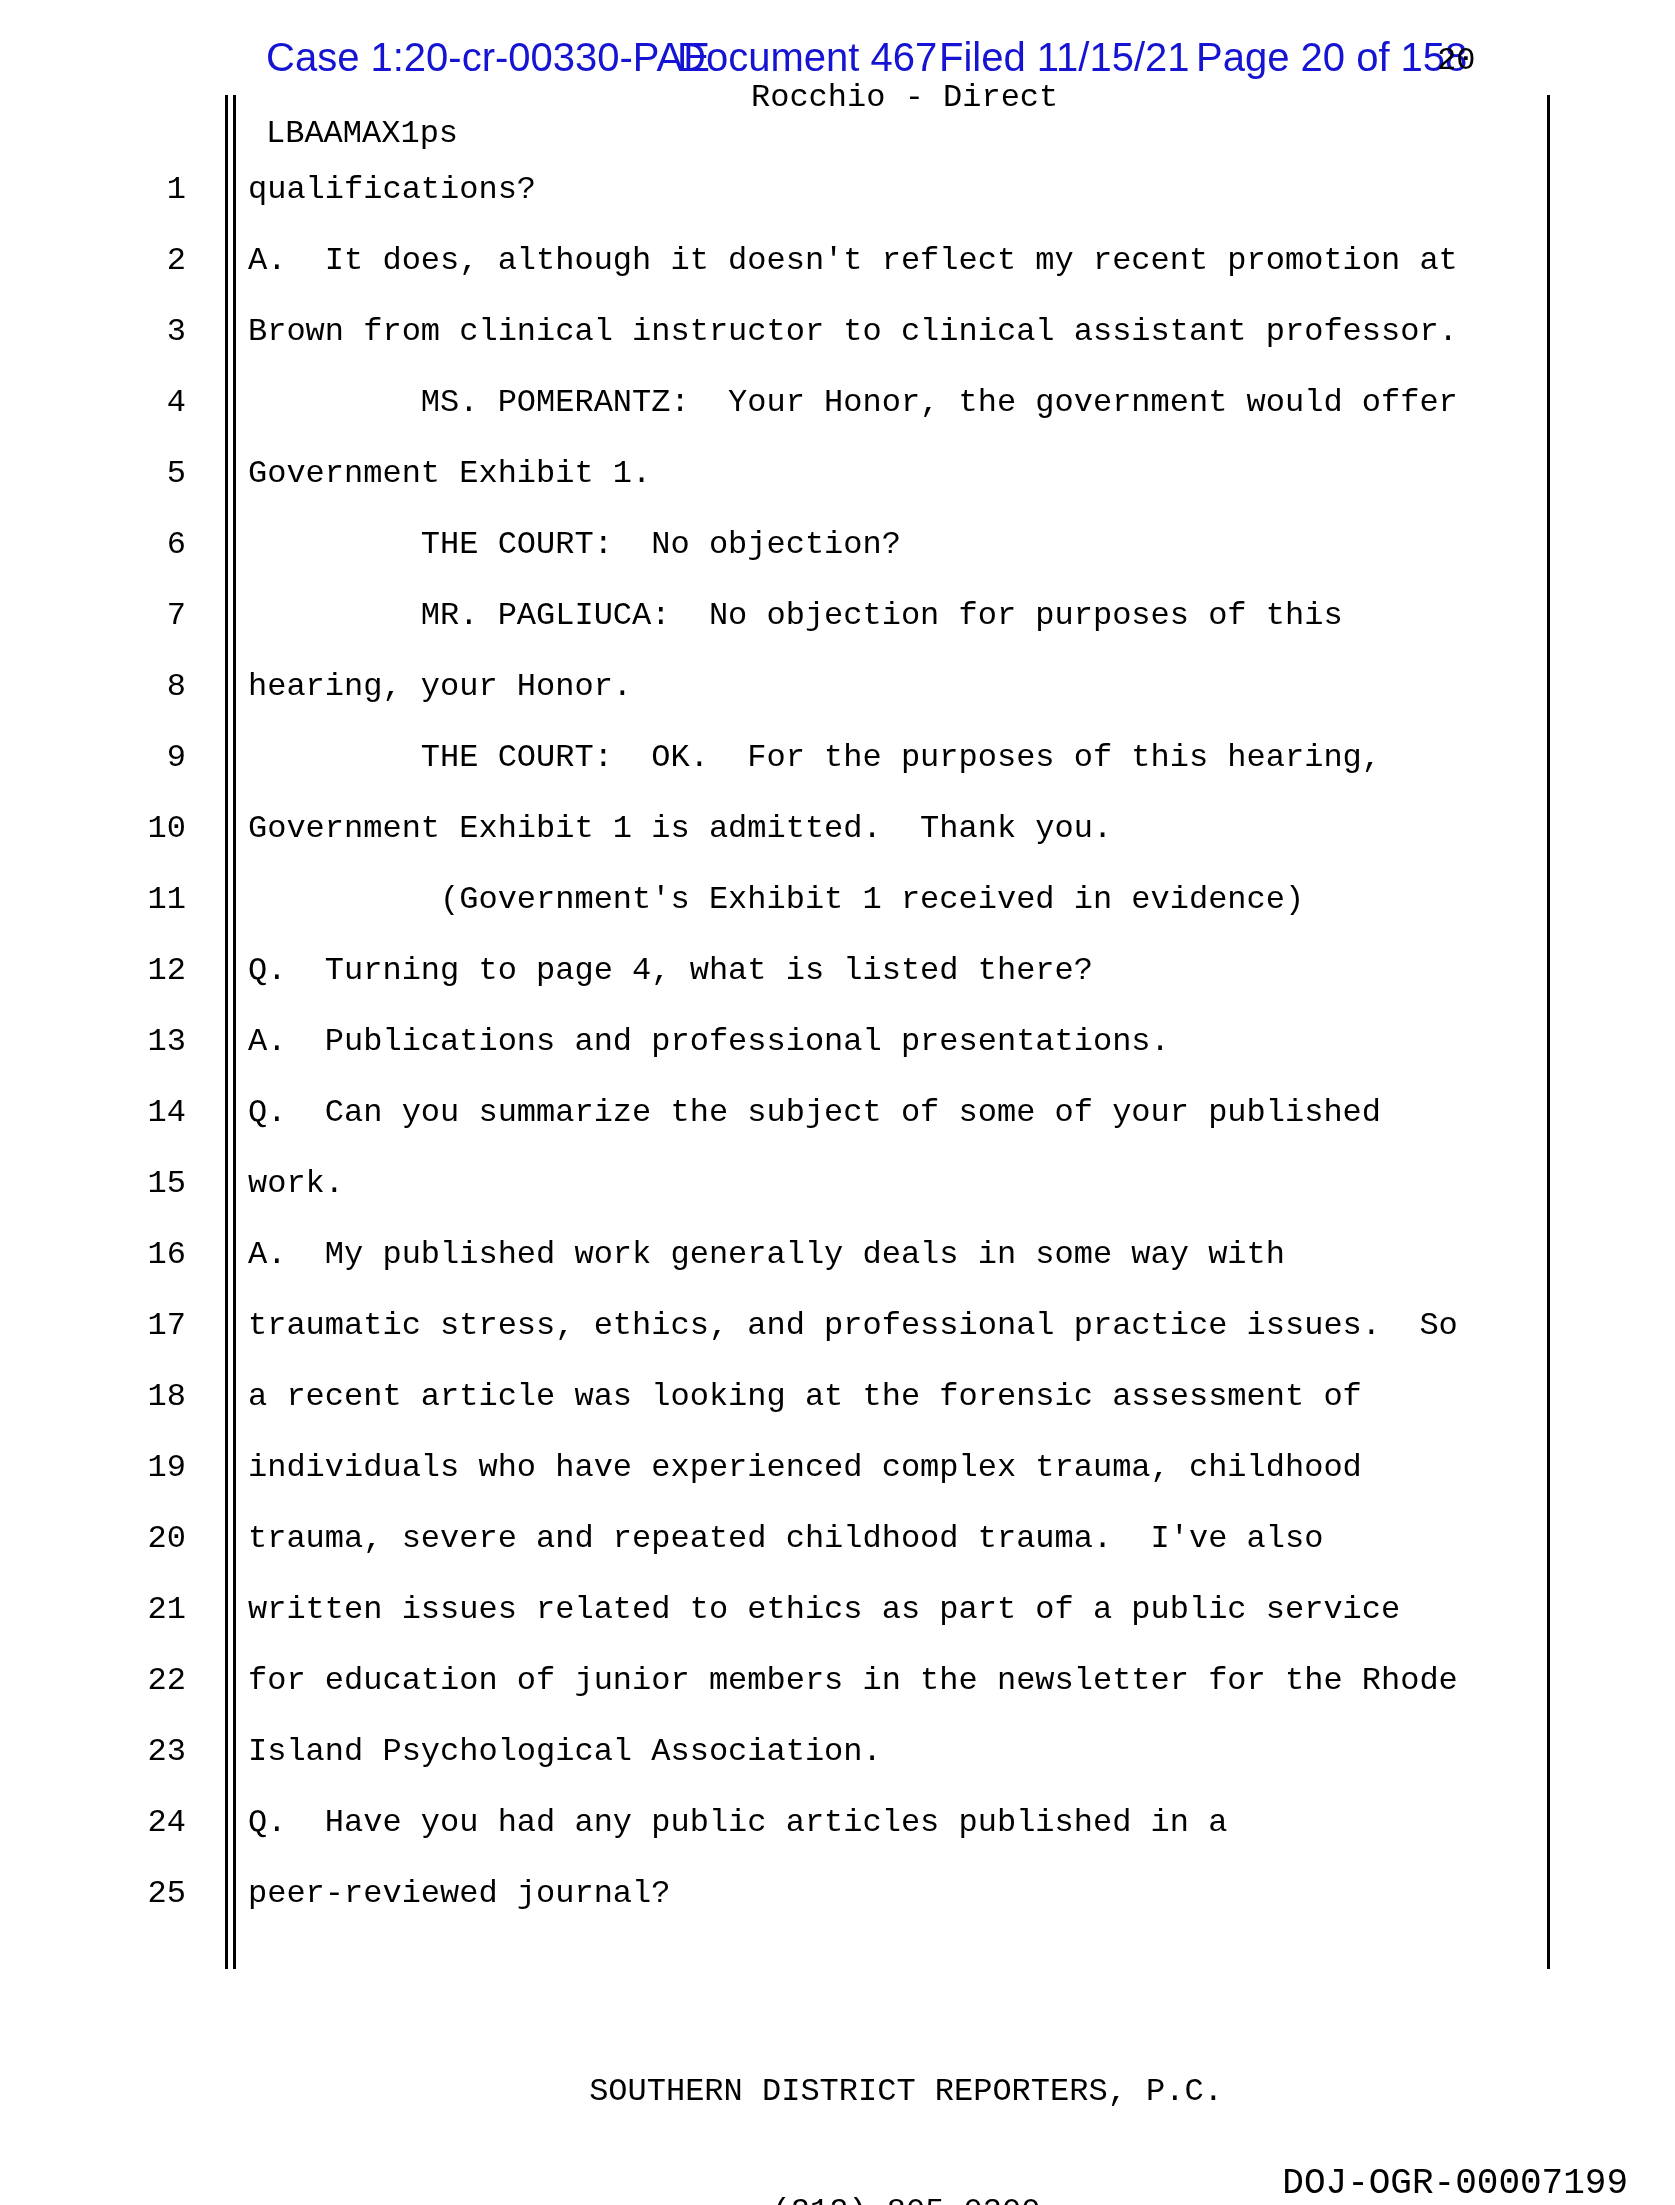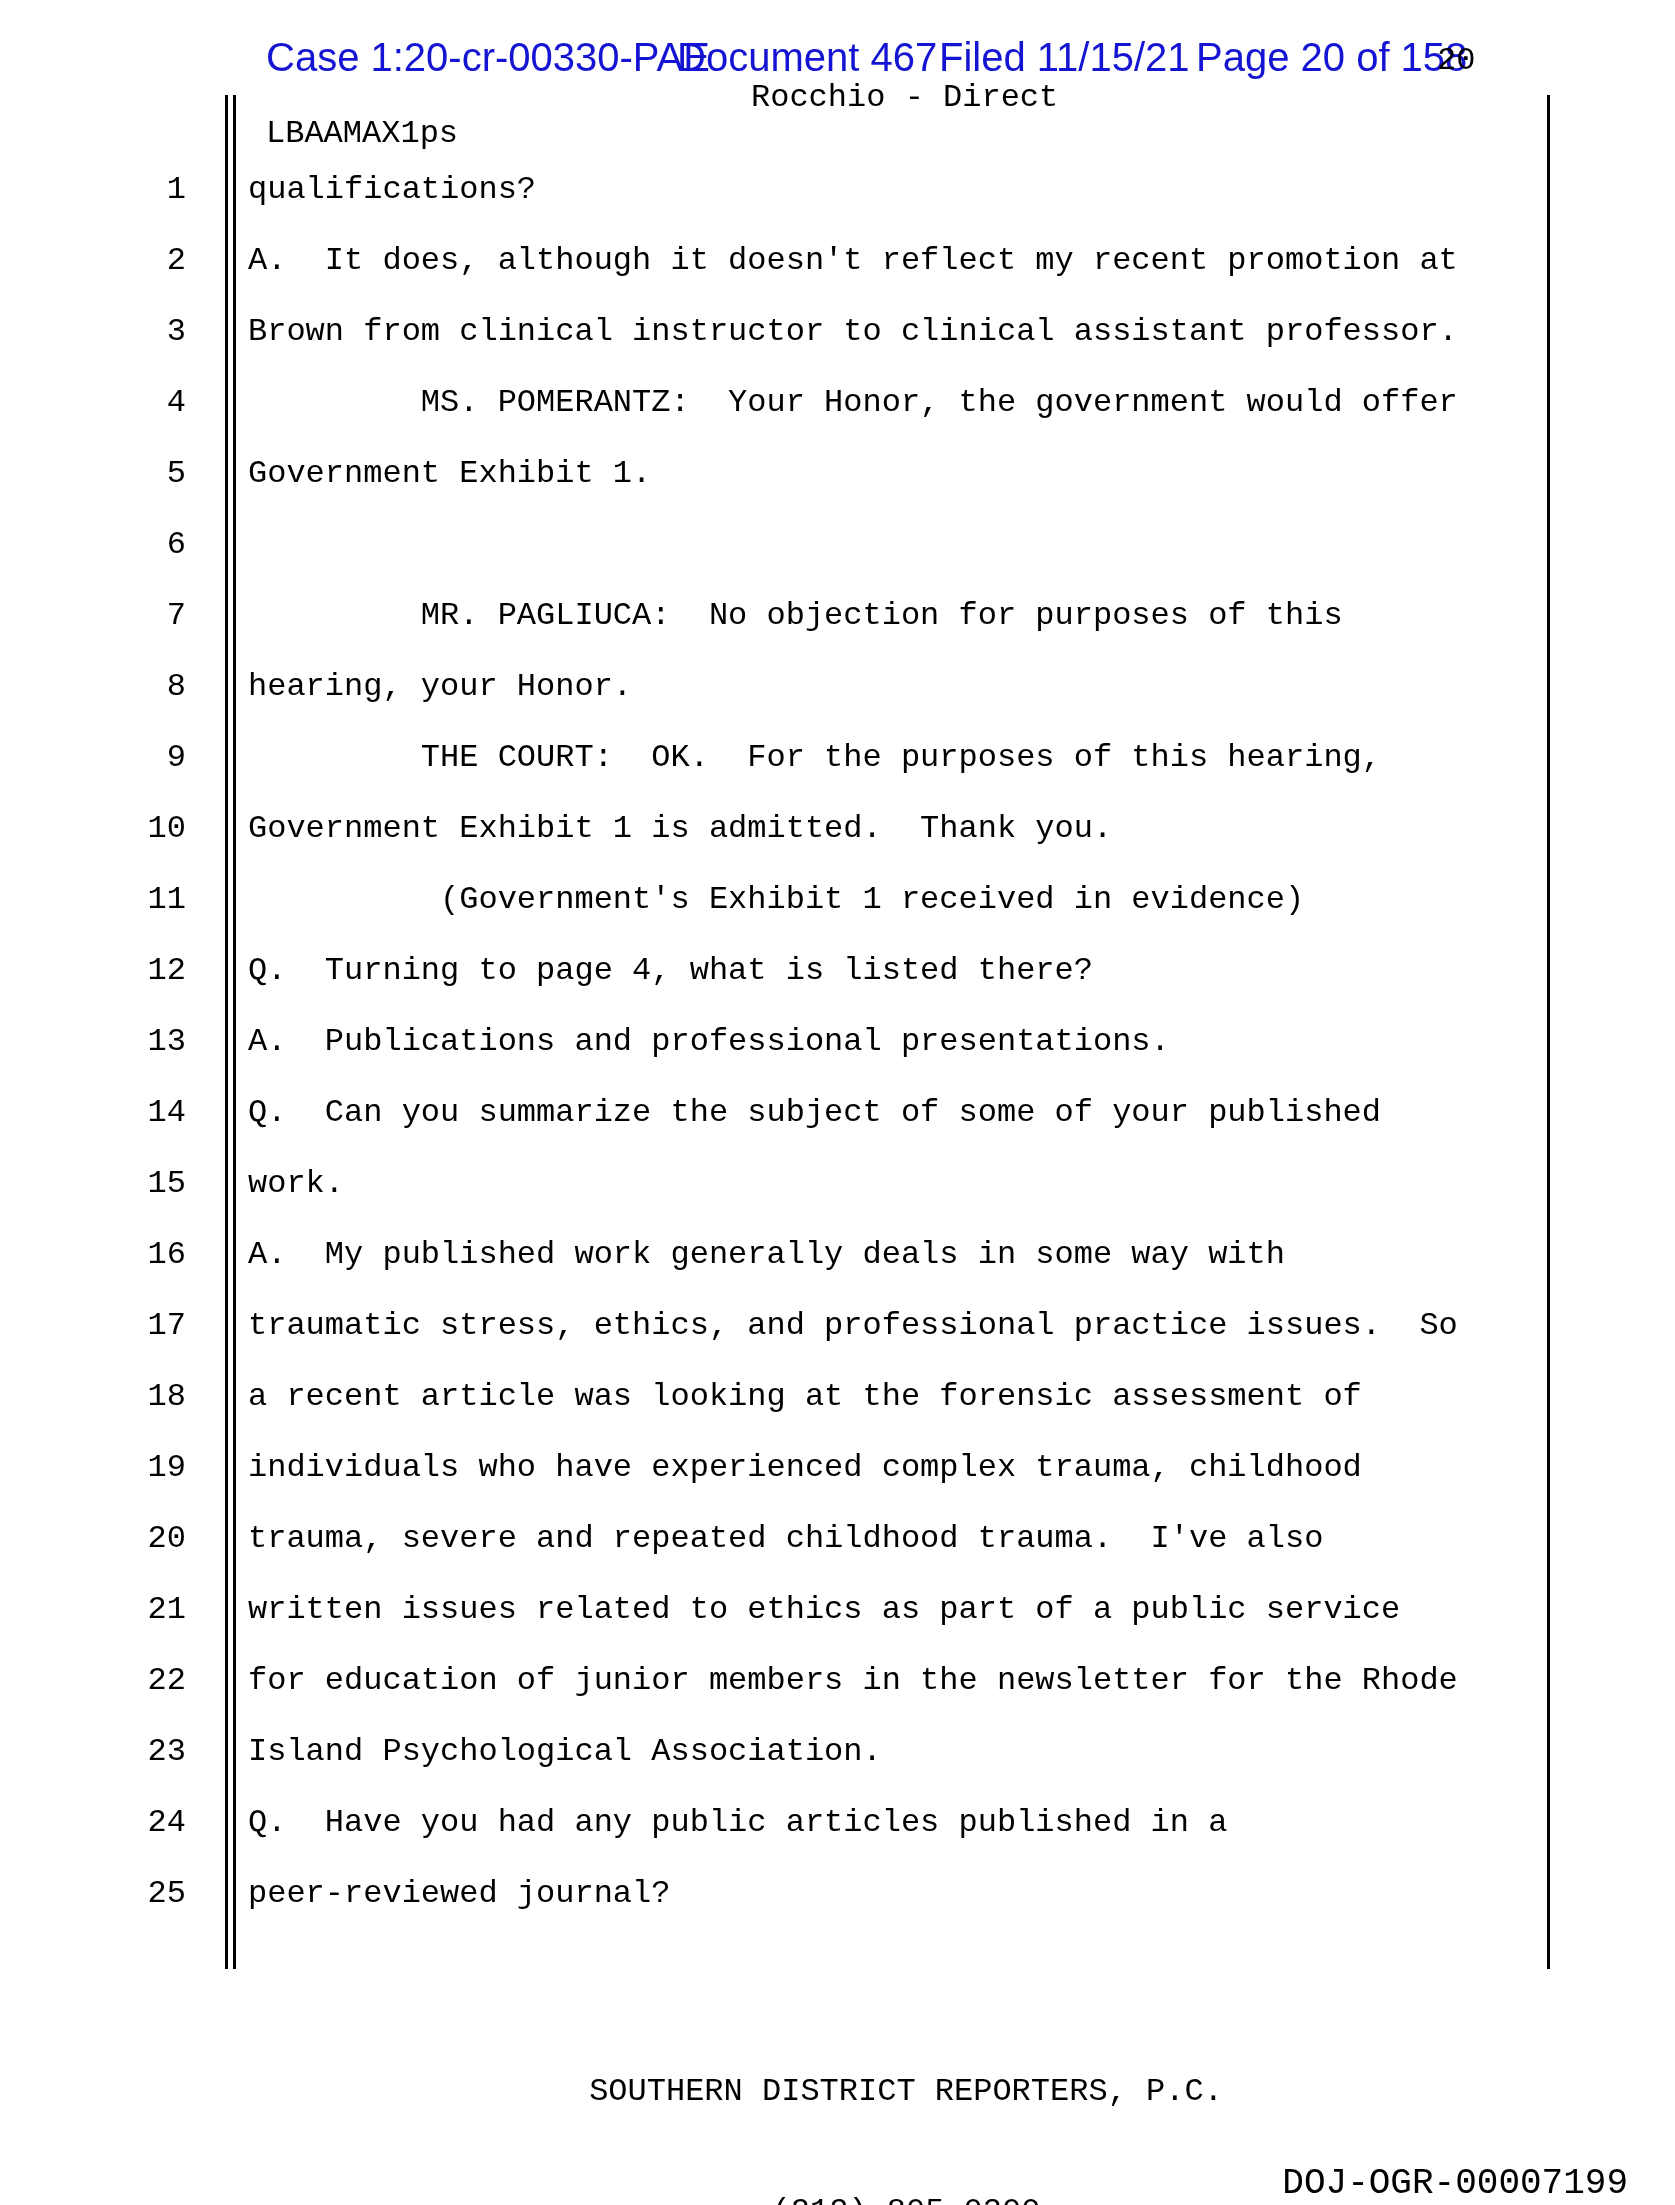--- a/index.html
+++ b/index.html
@@ -130,20 +130,21 @@
     <div class="tline">
         <span class="num">4</span>
         <span class="txt">         MS. POMERANTZ:  Your Honor, the government would offer</span>
       </div>
     <div class="tline">
         <span class="num">5</span>
         <span class="txt">Government Exhibit 1.</span>
       </div>
     <div class="tline">
         <span class="num">6</span>
+        <span class="txt">         THE COURT:  No objection?</span>
       </div>
     <div class="tline">
         <span class="num">7</span>
         <span class="txt">         MR. PAGLIUCA:  No objection for purposes of this</span>
       </div>
     <div class="tline">
         <span class="num">8</span>
         <span class="txt">hearing, your Honor.</span>
       </div>
     <div class="tline">

